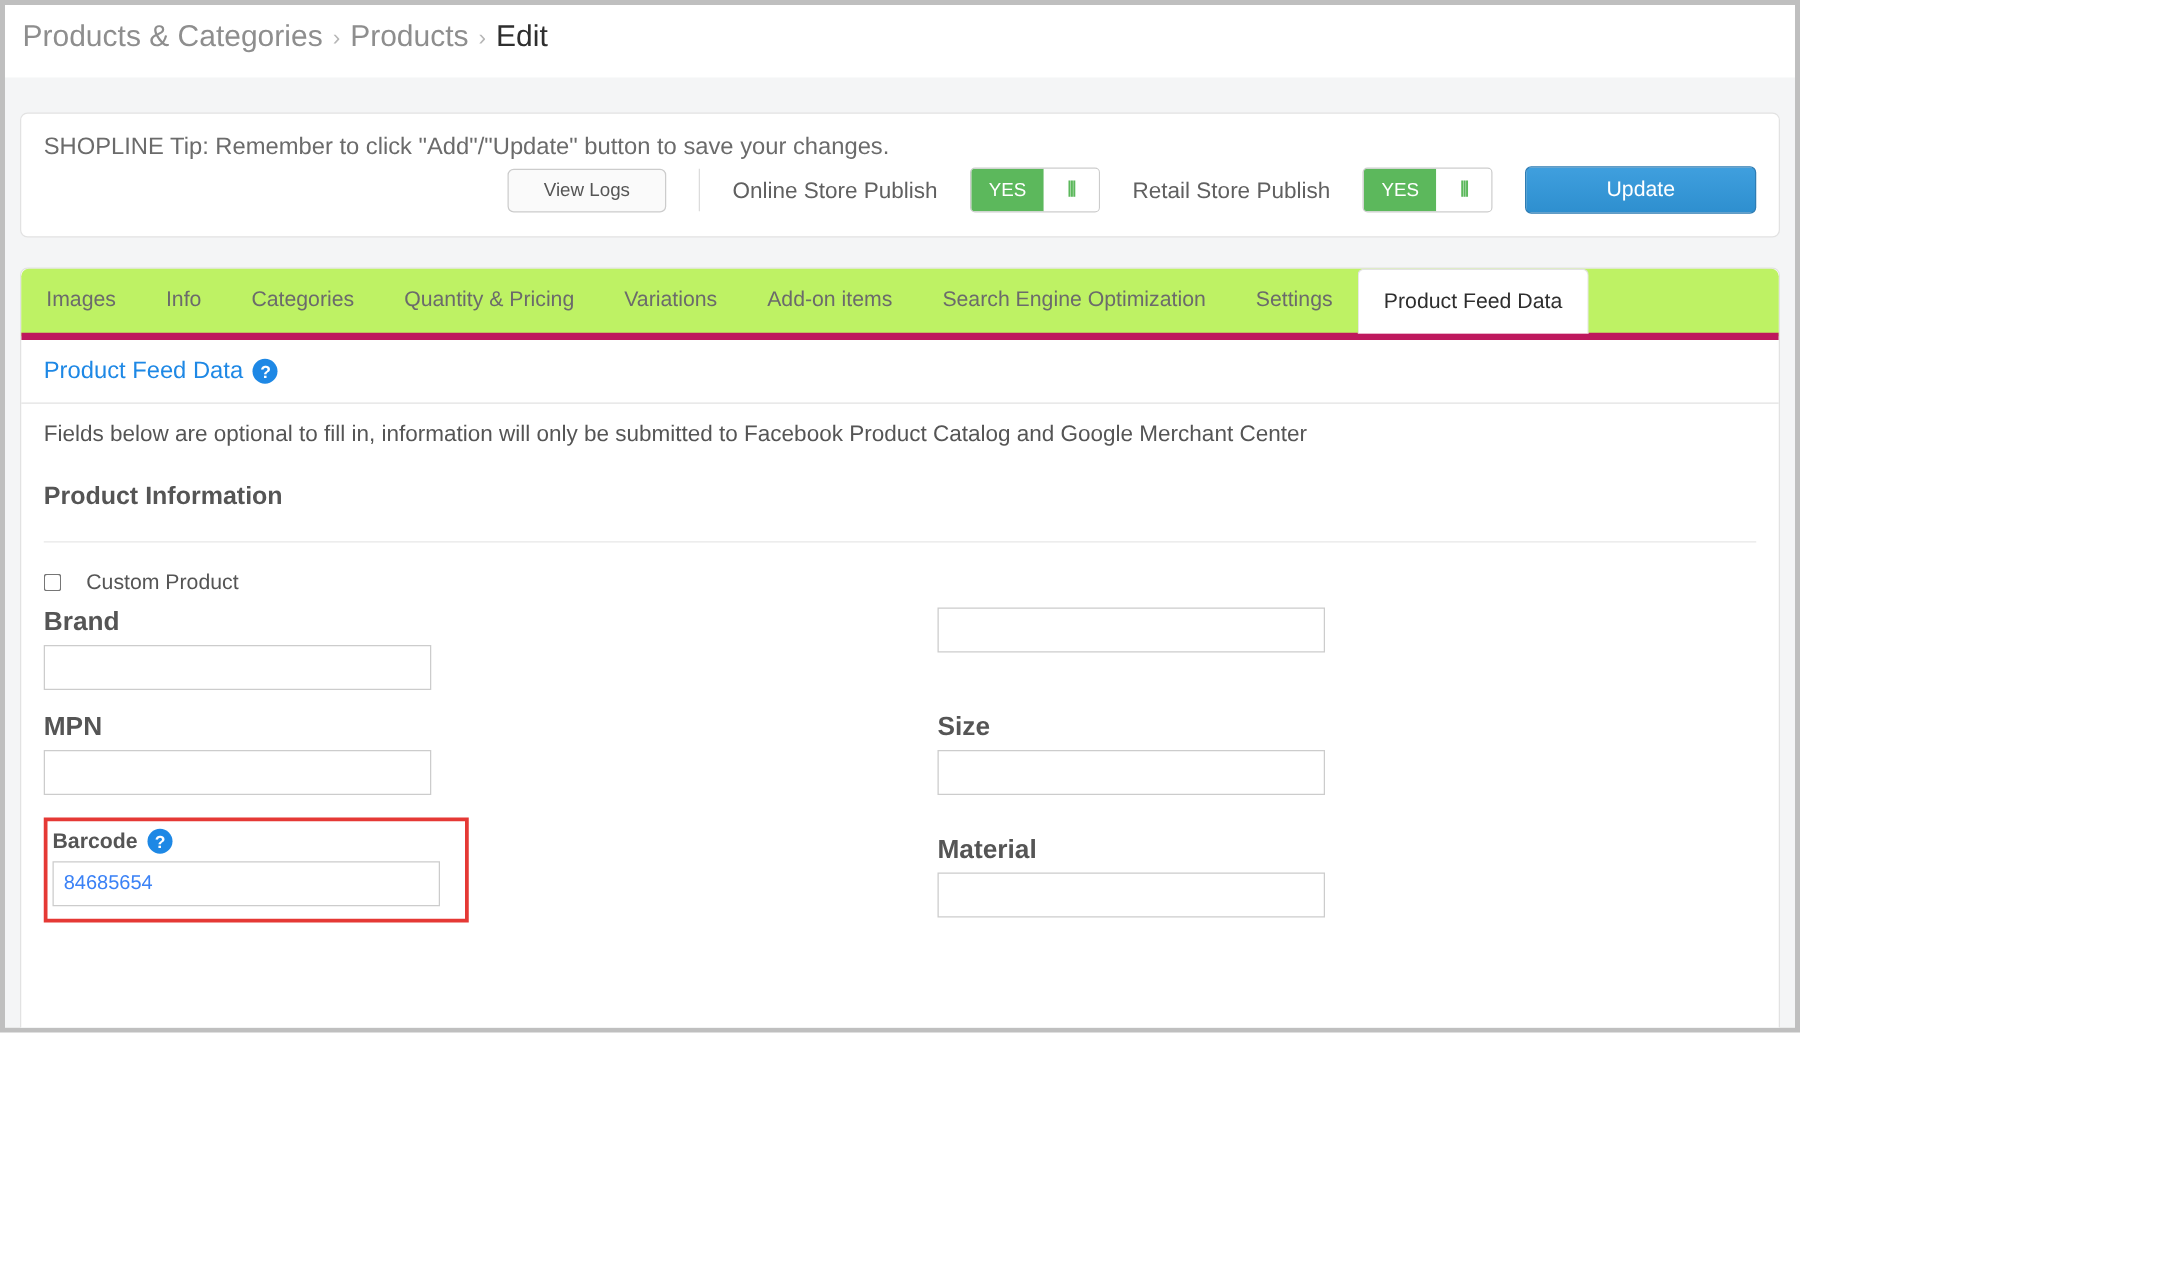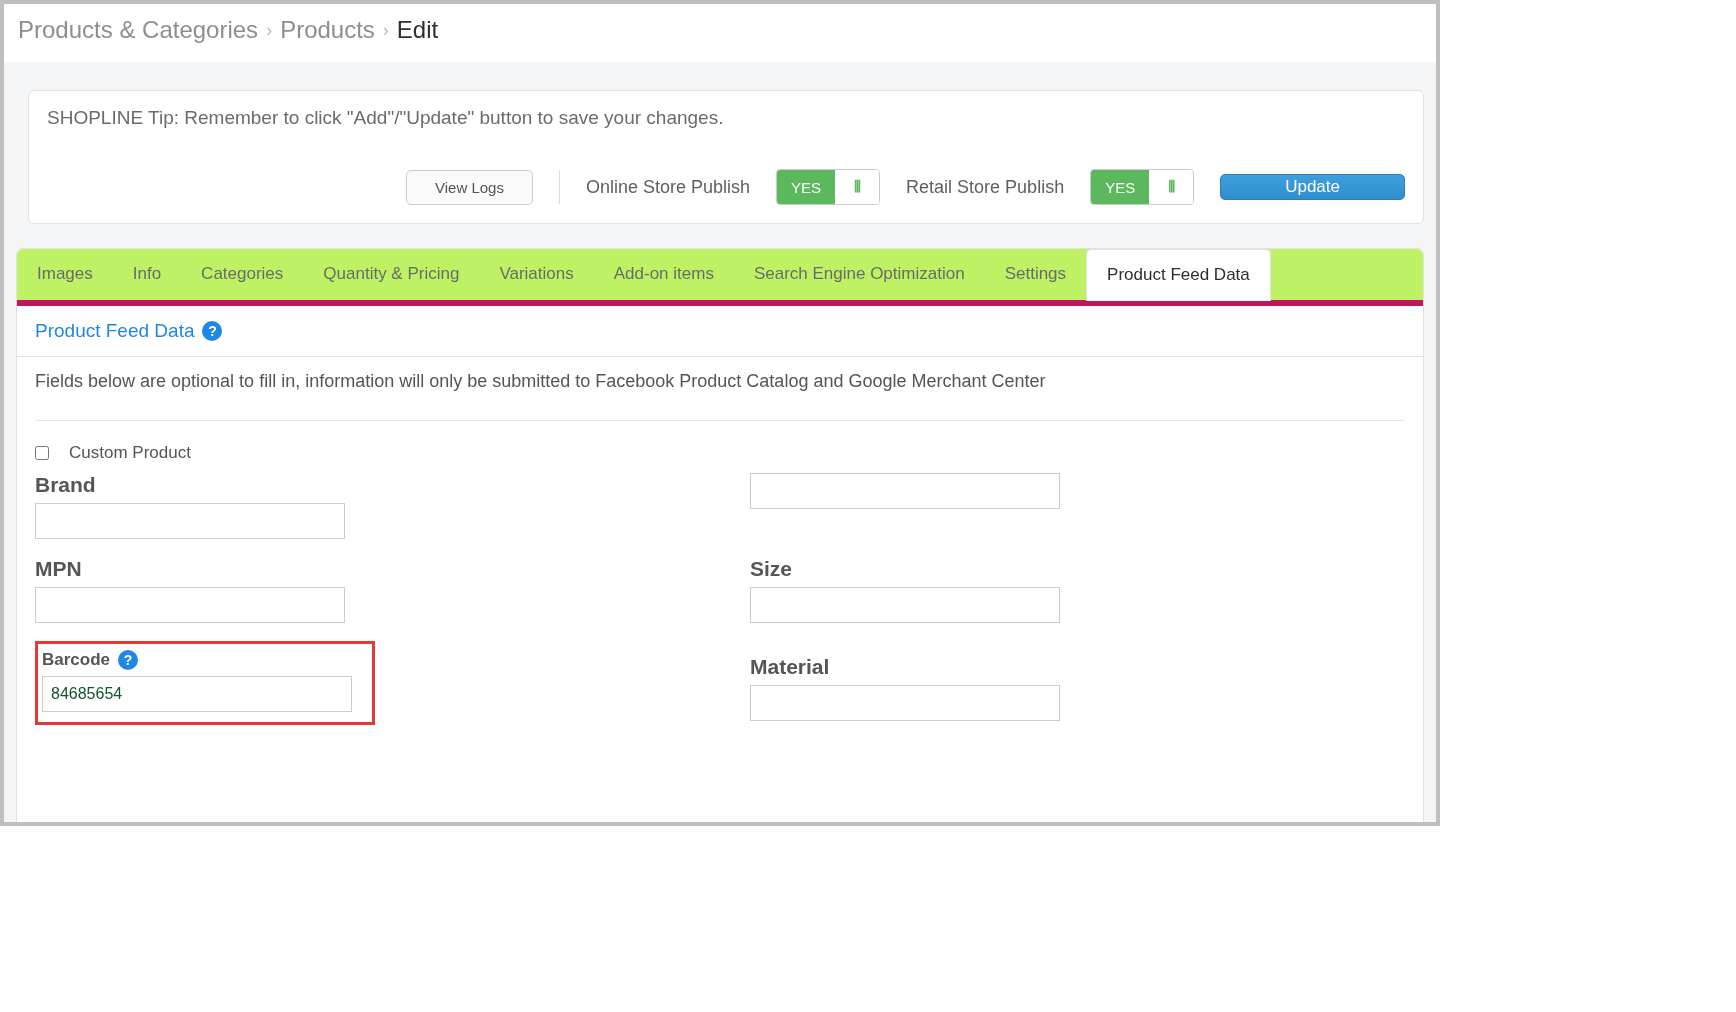--- a/index.html
+++ b/index.html
@@ -26,22 +26,21 @@
     background: #f4f5f6;
     padding: 28px 12px 24px 12px;
   }
   .tip-card {
     background: #fff;
     border: 1px solid #e2e2e2;
     border-radius: 6px;
     padding: 16px 18px 18px 18px;
     display: flex;
     flex-direction: column;
-    gap: 40px;
-    margin-left: 12px;
+    gap: 4px;
   }
   .tip-text { font-size: 19px; color: #6b6b6b; }
   .tip-controls {
     display: flex;
     align-items: center;
     justify-content: flex-end;
     gap: 26px;
   }
   .btn-light {
     background: #fafafa;
@@ -69,21 +68,21 @@
     background: #fff; width: 44px;
     display: flex; align-items: center; justify-content: center;
     color: #5cb85c; font-weight: 700; letter-spacing: -1px;
   }
   .btn-primary {
     background: linear-gradient(#3f9fde, #2e8fcf);
     border: 1px solid #2e7cb3;
     color: #fff;
     font-size: 17px;
     padding: 0 64px;
-    height: 26px;
+    height: 38px;
     border-radius: 5px;
     cursor: pointer;
   }
   .card {
     margin-top: 24px;
     background: #fff;
     border: 1px solid #e2e2e2;
     border-radius: 6px;
   }
   .tabs {
@@ -147,21 +146,21 @@
     border: 3px solid #e53935;
     padding: 6px 8px 10px 0;
     width: 340px;
   }
   .callout label {
     display: flex; align-items: center; gap: 8px; padding-left: 4px;
     font-weight: 700; color: #555; font-size: 17px;
   }
   .callout input {
     margin-left: 4px; width: 310px; height: 36px;
-    border: 1px solid #cccccc; padding: 0 8px; font-size: 16px; color: #14532d;
+    border: 1px solid #cccccc; padding: 0 8px; font-size: 16px; color: #3b82f6;
     margin-top: 6px;
   }
   .field-spacer-top { padding-top: 14px; }
 </style>
 </head>
 <body>
 
 <div class="breadcrumb">
   <span>Products &amp; Categories</span>
   <span class="sep">›</span>
@@ -204,20 +203,21 @@
       <div class="tab active">Product Feed Data</div>
     </div>
 
     <div class="section-head">
       <a href="#">Product Feed Data</a>
       <span class="help-icon">?</span>
     </div>
 
     <div class="section-body">
       <p class="desc">Fields below are optional to fill in, information will only be submitted to Facebook Product Catalog and Google Merchant Center</p>
+      <h3 class="subhead">Product Information</h3>
 
       <div class="form-top">
         <div class="check-row">
           <input type="checkbox" style="">
           <span>Custom Product</span>
         </div>
 
         <div class="grid">
           <div class="field">
             <label>Brand</label>

